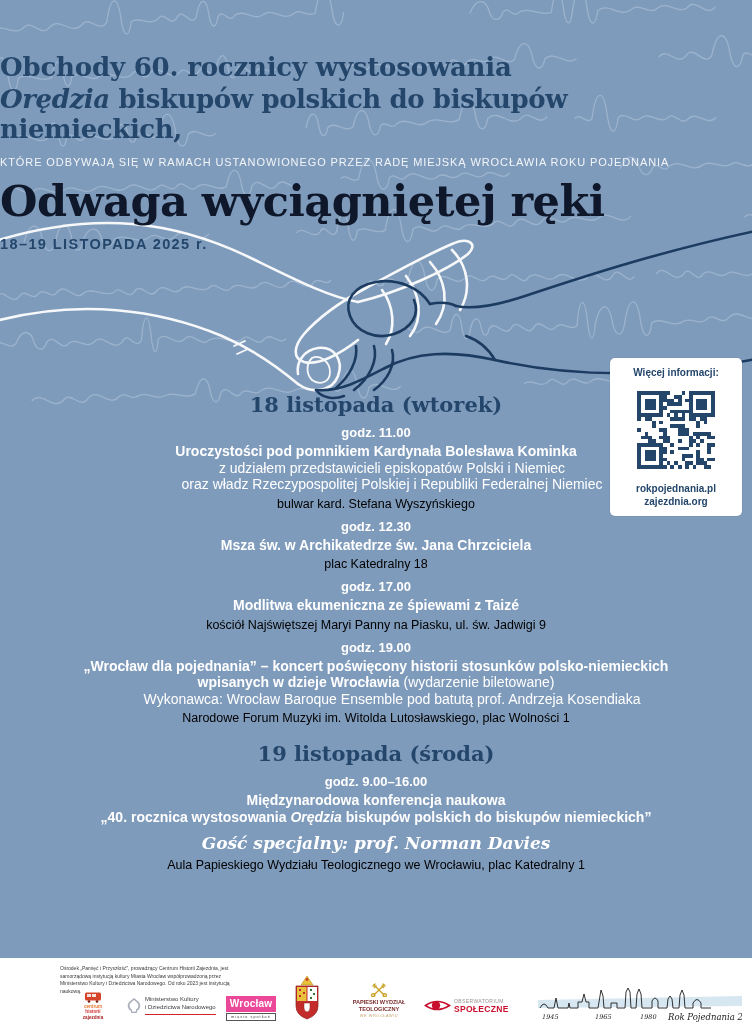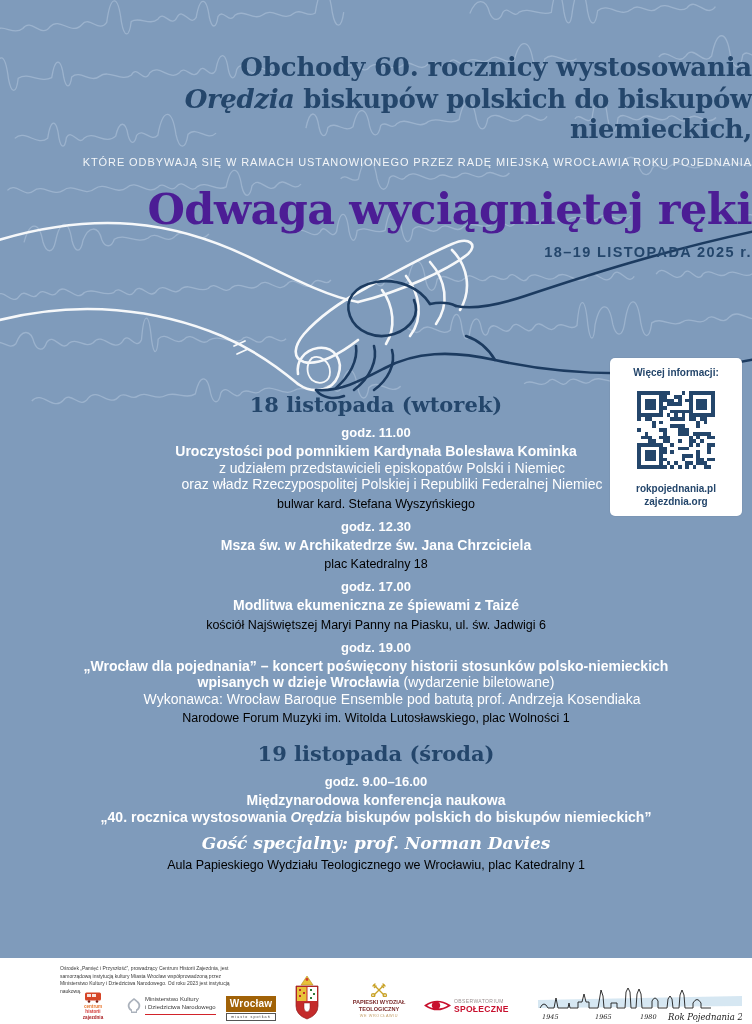--- a/index.html
+++ b/index.html
@@ -6,26 +6,26 @@
   .poster{
     position:relative;width:752px;height:1024px;overflow:hidden;
     background:#7F9BBB;font-family:"Liberation Sans",sans-serif;
     -webkit-font-smoothing:antialiased;
   }
   svg{display:block;}
   
   #wm-svg{position:absolute;top:0;left:0;}
   #hands-svg{position:absolute;top:200px;left:0;}
   
-  .header{position:absolute;top:52px;left:0;width:752px;text-align:right;z-index:3;}
+  .header{position:absolute;top:52px;left:0;width:752px;text-align:left;z-index:3;}
   .h-line1{margin:0;font:700 26px "DejaVu Serif",serif;color:#24466B;letter-spacing:-.2px;}
   .h-line2{margin:2px 0 0;font:700 26px "DejaVu Serif",serif;color:#24466B;letter-spacing:-.4px;}
   .h-line2 .it{font-style:italic;}
   .ribbon{margin:12px auto 0;font:400 11px "Liberation Sans",sans-serif;color:#F2F5F8;letter-spacing:.9px;}
-  .main-title{margin:16px 0 0;font:700 43px "DejaVu Serif",serif;color:#4c1d95;letter-spacing:-.5px;}
+  .main-title{margin:8px 0 0;font:700 43px "DejaVu Serif",serif;color:#0f172a;letter-spacing:-.5px;}
   .dates{margin:10px 0 4px;font:700 14.5px "Liberation Sans",sans-serif;color:#24466B;letter-spacing:1.4px;}
   
   .qrbox{position:absolute;top:358px;right:10px;width:118px;z-index:4;background:#FFFFFF;
          border-radius:5px;padding:9px 7px 8px;text-align:center;box-shadow:0 0 0 1px rgba(0,0,0,.03);}
   .qrbox .lbl{font:700 10px "Liberation Sans",sans-serif;color:#24466B;margin-bottom:6px;}
   .qrbox .links{font:700 10px "Liberation Sans",sans-serif;color:#24466B;line-height:13px;margin-top:6px;}
   
   .schedule{position:absolute;top:392px;left:0;width:752px;text-align:center;color:#FFFFFF;z-index:3;}
   .day-heading{margin:0 0 4px;font:700 21px "DejaVu Serif",serif;color:#24466B;}
   .ev{margin-bottom:6px;}
@@ -41,21 +41,21 @@
   .about{position:absolute;left:60px;top:7px;width:178px;font-size:5px;line-height:1.5;color:#3a3a3a;}
   .logo{position:absolute;text-align:center;}
   .czh{left:70px;top:34px;width:46px;}
   .czh .tl{font-size:4.6px;font-weight:700;line-height:1.15;}
   .czh .c1{color:#E8772E}.czh .c2{color:#D12C2C}.czh .c3{color:#A91E22}
   .min{left:126px;top:38px;width:110px;text-align:left;}
   .min .txt{display:inline-block;vertical-align:middle;margin-left:3px;}
   .min .txt div{font-size:6px;color:#3c3c3c;line-height:1.3;}
   .min .rule{height:1.5px;background:#D2232A;margin-top:2px;}
   .wro{left:226px;top:38px;width:50px;}
-  .wro .blk{background:#a16207;color:#fff;font-weight:700;font-size:10px;padding:2px 0 3px;letter-spacing:.2px;}
+  .wro .blk{background:#ec4899;color:#fff;font-weight:700;font-size:10px;padding:2px 0 3px;letter-spacing:.2px;}
   .wro .tag{border:0.5px solid #555;font-size:3.6px;color:#333;letter-spacing:1.1px;padding:1px 0;margin-top:1px;}
   .herb{left:292px;top:18px;width:30px;}
   .pwt{left:346px;top:24px;width:66px;}
   .pwt .t1{font-size:5.6px;font-weight:700;color:#7B2B2B;line-height:1.25;}
   .pwt .t2{font-size:3.8px;color:#C4A06A;letter-spacing:.6px;margin-top:1px;}
   .obs{left:424px;top:38px;width:92px;text-align:left;}
   .obs .txt{display:inline-block;vertical-align:middle;margin-left:3px;}
   .obs .o1{font-size:5px;color:#9b8f8f;letter-spacing:.4px;}
   .obs .o2{font-size:8.5px;font-weight:700;color:#C8102E;letter-spacing:.3px;}
   .sky{left:538px;top:20px;width:204px;}
@@ -277,21 +277,21 @@
     <div class="ev">
       <div class="time">godz. 12.30</div>
       <div class="t">Msza św. w Archikatedrze św. Jana Chrzciciela</div>
       <div class="loc">plac Katedralny 18</div>
     </div>
 
 
     <div class="ev">
       <div class="time">godz. 17.00</div>
       <div class="t">Modlitwa ekumeniczna ze śpiewami z Taizé</div>
-      <div class="loc">kościół Najświętszej Maryi Panny na Piasku, ul. św. Jadwigi 6</div>
+      <div class="loc">kościół Najświętszej Maryi Panny na Piasku, ul. św. Jadwigi 9</div>
     </div>
 
     <div class="ev">
       <div class="time">godz. 19.00</div>
       <div class="t">„Wrocław dla pojednania” – koncert poświęcony historii stosunków polsko-niemieckich</div>
       <div class="t"><span>wpisanych w dzieje Wrocławia</span><span class="note"> (wydarzenie biletowane)</span></div>
       <div class="l">Wykonawca: Wrocław Baroque Ensemble pod batutą prof. Andrzeja Kosendiaka</div>
       <div class="loc">Narodowe Forum Muzyki im. Witolda Lutosławskiego, plac Wolności 1</div>
     </div>
 

